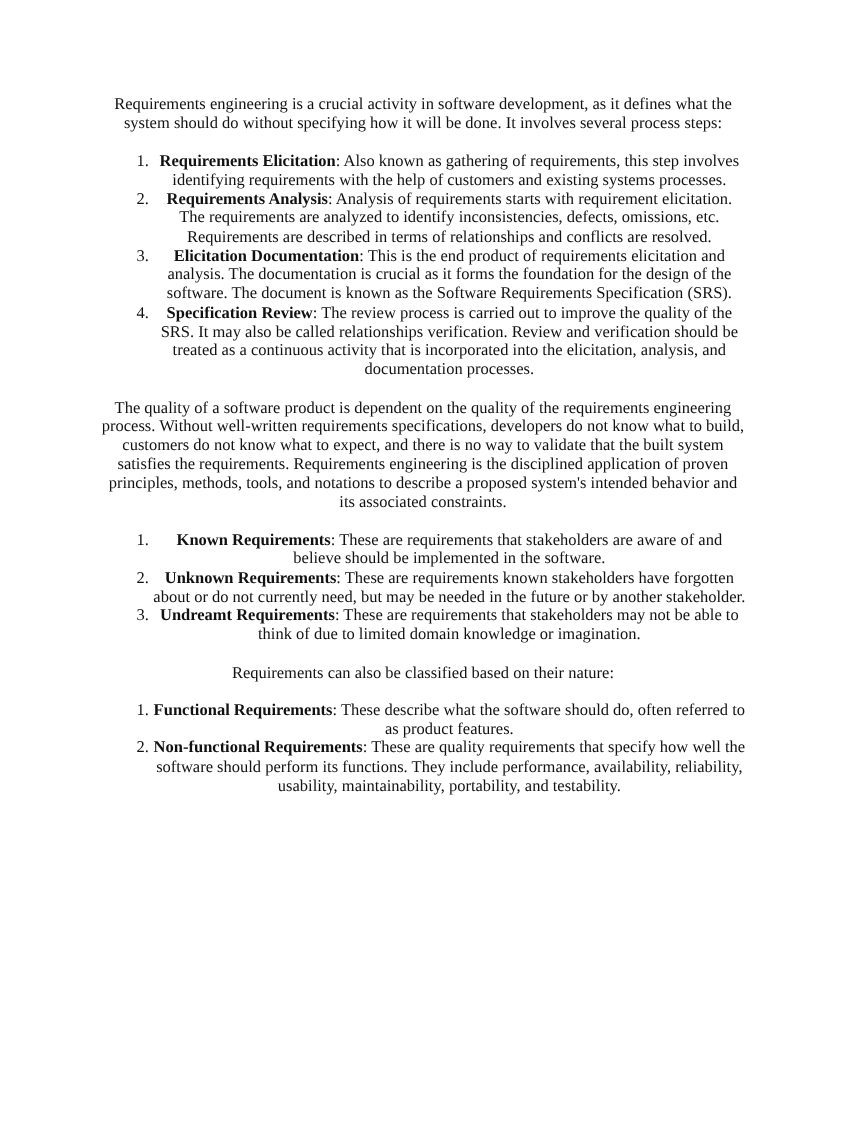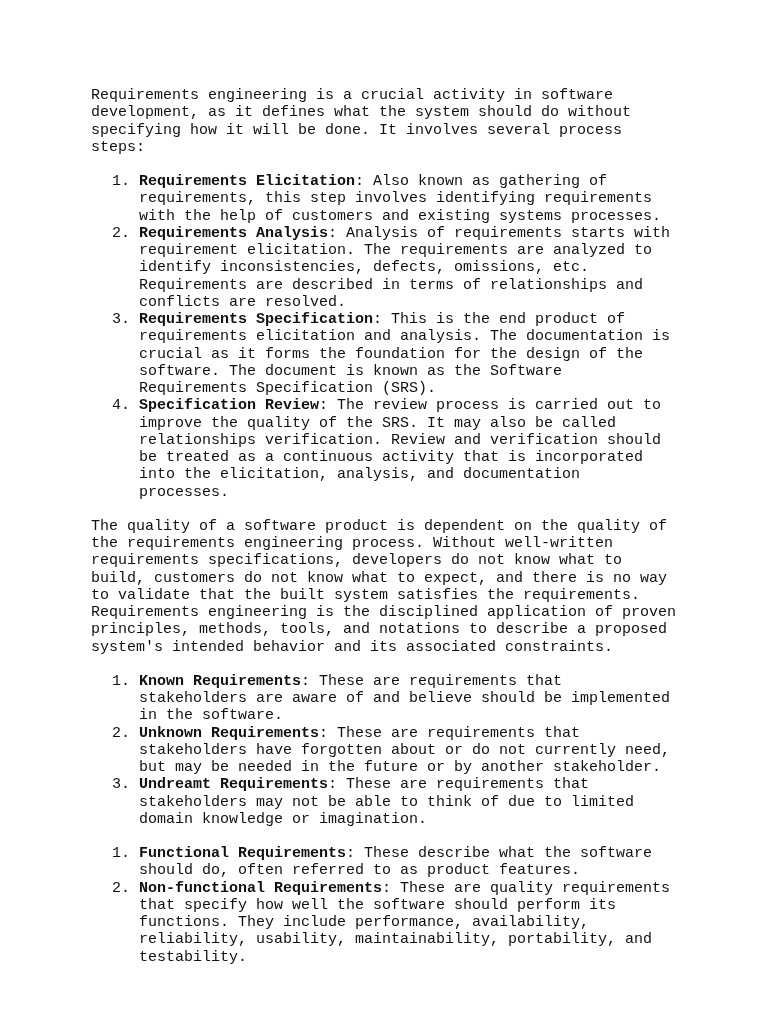--- a/index.html
+++ b/index.html
@@ -12,23 +12,24 @@
     background: #ffffff;
     overflow: hidden;
   }
   .page {
     box-sizing: border-box;
     width: 768px;
     height: 1024px;
     padding: 87px 90px 0 91px;
     background: #ffffff;
     color: #111111;
-    font-family: Liberation Mono, monospace;
+    font-family: Liberation Serif, serif;
     font-size: 15px;
     line-height: 17.25px;
+    text-align: center;
     -webkit-font-smoothing: antialiased;
   }
   .para {
     margin: 0 0 17px 0;
   }
   .list {
     margin: 0 0 17px 0;
     padding: 0 0 0 48px;
     list-style: decimal outside;
   }
@@ -43,32 +44,33 @@
 </head>
 <body>
 
 <div class="page">
 
   <p class="para">Requirements engineering is a crucial activity in software development, as it defines what the system should do without specifying how it will be done. It involves several process steps:</p>
 
   <ol class="list">
     <li><span class="term">Requirements Elicitation</span><span class="desc">: Also known as gathering of requirements, this step involves identifying requirements with the help of customers and existing systems processes.</span></li>
     <li><span class="term">Requirements Analysis</span><span class="desc">: Analysis of requirements starts with requirement elicitation. The requirements are analyzed to identify inconsistencies, defects, omissions, etc. Requirements are described in terms of relationships and conflicts are resolved.</span></li>
-    <li><span class="term">Requirements Specification</span><span class="desc">: This is the end product of requirements elicitation and analysis. The documentation is crucial as it forms the foundation for the design of the software. The document is known as the Software Requirements Specification (SRS).</span></li>
+    <li><span class="term">Elicitation Documentation</span><span class="desc">: This is the end product of requirements elicitation and analysis. The documentation is crucial as it forms the foundation for the design of the software. The document is known as the Software Requirements Specification (SRS).</span></li>
     <li><span class="term">Specification Review</span><span class="desc">: The review process is carried out to improve the quality of the SRS. It may also be called relationships verification. Review and verification should be treated as a continuous activity that is incorporated into the elicitation, analysis, and documentation processes.</span></li>
   </ol>
 
   <p class="para">The quality of a software product is dependent on the quality of the requirements engineering process. Without well-written requirements specifications, developers do not know what to build, customers do not know what to expect, and there is no way to validate that the built system satisfies the requirements. Requirements engineering is the disciplined application of proven principles, methods, tools, and notations to describe a proposed system's intended behavior and its associated constraints.</p>
 
 
   <ol class="list">
     <li><span class="term">Known Requirements</span><span class="desc">: These are requirements that stakeholders are aware of and believe should be implemented in the software.</span></li>
-    <li><span class="term">Unknown Requirements</span><span class="desc">: These are requirements that stakeholders have forgotten about or do not currently need, but may be needed in the future or by another stakeholder.</span></li>
+    <li><span class="term">Unknown Requirements</span><span class="desc">: These are requirements known stakeholders have forgotten about or do not currently need, but may be needed in the future or by another stakeholder.</span></li>
     <li><span class="term">Undreamt Requirements</span><span class="desc">: These are requirements that stakeholders may not be able to think of due to limited domain knowledge or imagination.</span></li>
   </ol>
 
+  <p class="para">Requirements can also be classified based on their nature:</p>
 
   <ol class="list">
     <li><span class="term">Functional Requirements</span><span class="desc">: These describe what the software should do, often referred to as product features.</span></li>
     <li><span class="term">Non-functional Requirements</span><span class="desc">: These are quality requirements that specify how well the software should perform its functions. They include performance, availability, reliability, usability, maintainability, portability, and testability.</span></li>
   </ol>
 
 </div>
 
 </body></html>

